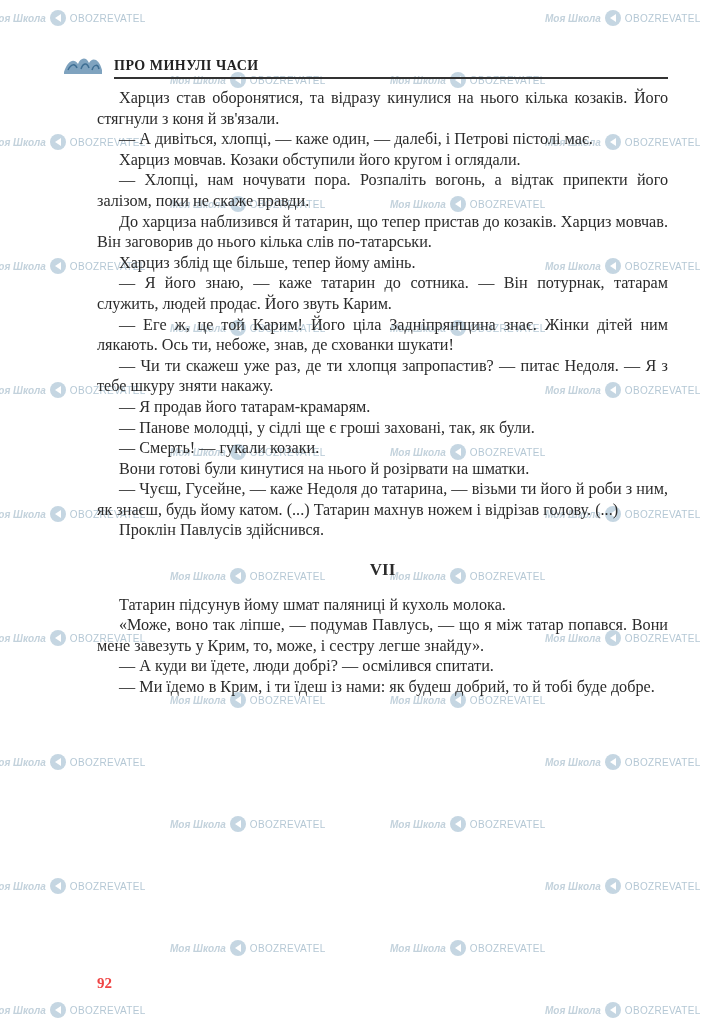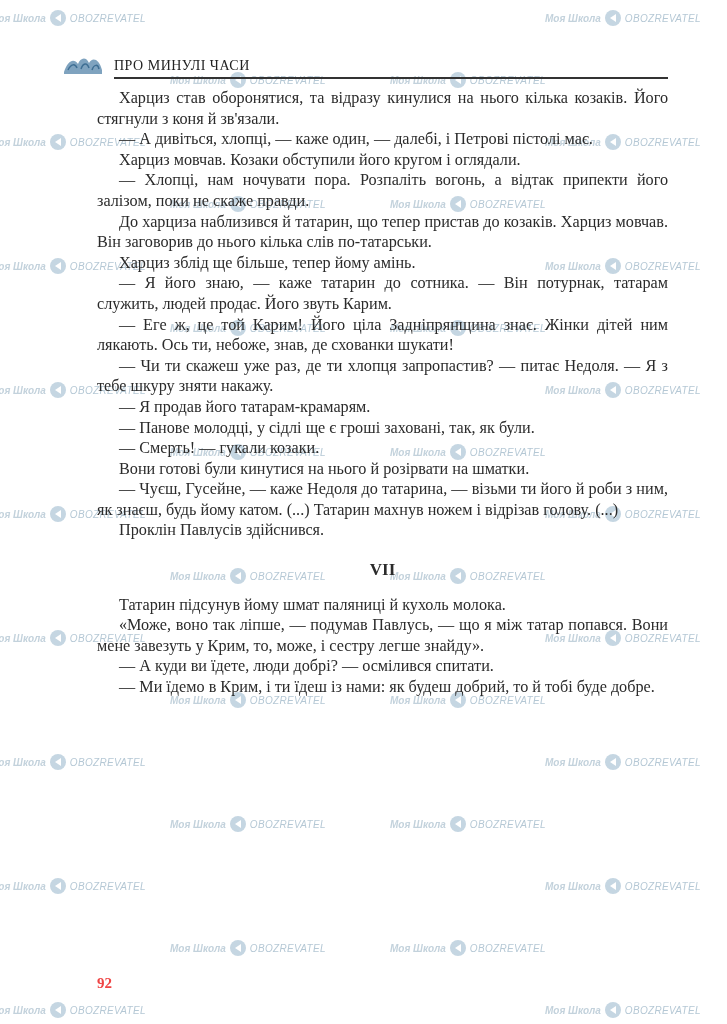--- a/index.html
+++ b/index.html
@@ -4,23 +4,23 @@
   <style>
     html, body { margin: 0; padding: 0; background: #ffffff; }
     body { width: 727px; height: 1024px; position: relative; overflow: hidden;
            font-family: "Liberation Serif", "DejaVu Serif", serif; color: #2b2b2b; }
     .watermarks { position: absolute; inset: 0; pointer-events: none; z-index: 0; }
     .wm { position: absolute; display: flex; align-items: center; gap: 4px;
           font-family: "Liberation Sans", sans-serif; font-size: 10px; color: #b9ccd8; white-space: nowrap; }
     .wm .ms { font-style: italic; font-weight: bold; color: #c3d2dc; }
     .wm .ic { width: 16px; height: 16px; border-radius: 50%; background: #c5d6e2; display: inline-block; position: relative; }
     .wm .ic::after { content: ""; position: absolute; left: 5px; top: 4px; border-left: 6px solid #fff; border-top: 4px solid transparent; border-bottom: 4px solid transparent; transform: rotate(180deg); }
-    .wm .ob { letter-spacing: 0.3px; color: #b5c8d5; font-style: italic; }
-
-    .header { position: absolute; left: 62px; top: 52px; width: 606px; height: 28px; z-index: 1; }
+    .wm .ob { letter-spacing: 0.3px; color: #b5c8d5; }
+
+    .header { position: absolute; left: 62px; top: 52px; width: 606px; height: 28px; z-index: 1; font-weight: bold; }
     .header .logo { position: absolute; left: 0; top: 2px; width: 42px; height: 22px; }
     .header .title { position: absolute; left: 52px; top: 6px; font-size: 14px; letter-spacing: 0.5px; color: #222; }
     .header .rule { position: absolute; left: 52px; right: 0; top: 25px; height: 1.5px; background: #333; }
 
     .content { position: absolute; left: 97px; top: 88px; width: 571px; z-index: 1;
                font-size: 16.2px; line-height: 20.6px; text-align: justify; }
     .p { margin: 0; text-indent: 22px; }
     .chapter { text-align: center; font-weight: bold; font-size: 17px; margin: 19px 0 14px 0; }
     .page-num { position: absolute; left: 97px; top: 975px; font-size: 15px; font-weight: bold; z-index: 1; color: #ef4444; }
   </style>

